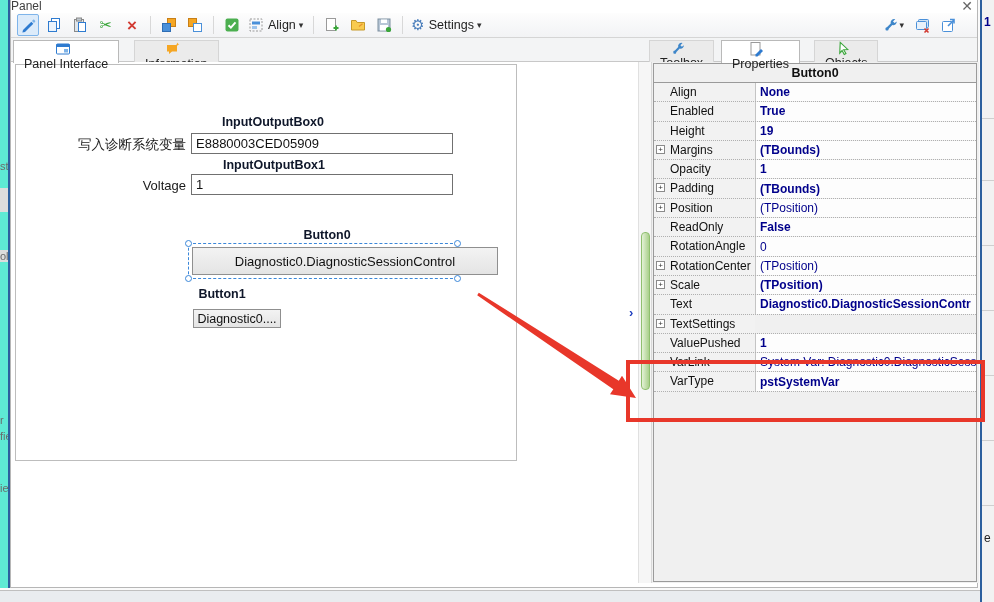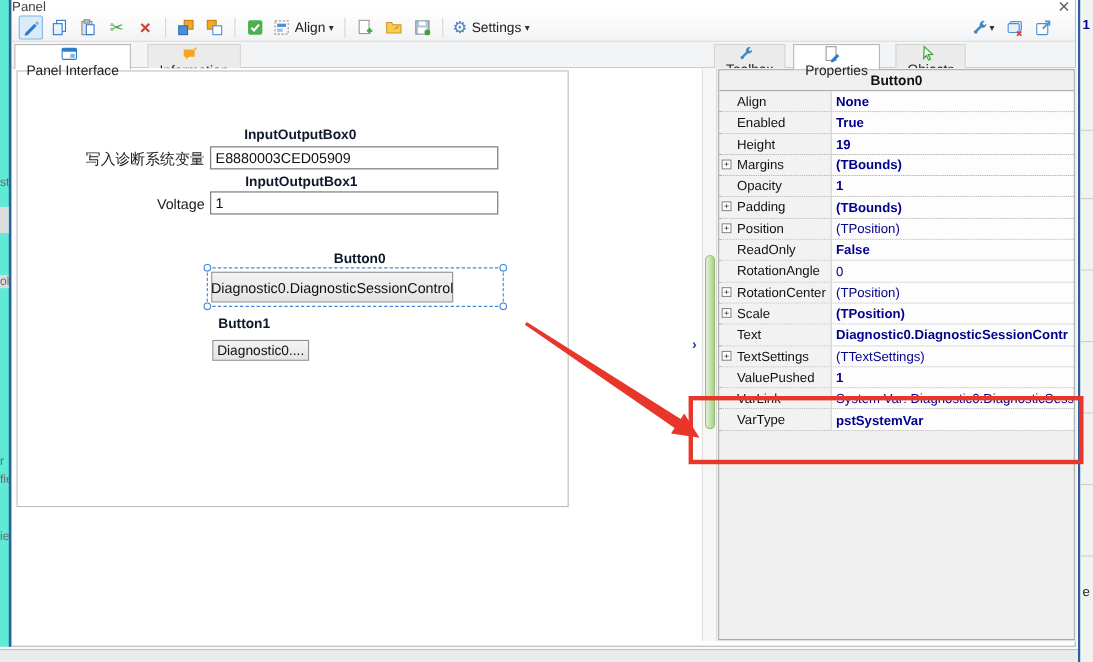--- a/index.html
+++ b/index.html
@@ -330,21 +330,21 @@
       <div class="ctl-label" style="left:95px;top:116px;width:80px;font-size:13px">Voltage</div>
       <input class="ctl-input" style="left: 180px; top: 112px; width: 262px;" value="1">
 
       <div class="ctl-caption" style="left:236px;top:166px;width:160px">Button0</div>
       <div class="abs" id="selection" style="left:177px;top:181px;width:270px;height:36px">
         <div class="handle" style="left:-4px;top:-4px"></div>
         <div class="handle" style="right:-4px;top:-4px"></div>
         <div class="handle" style="left:-4px;bottom:-4px"></div>
         <div class="handle" style="right:-4px;bottom:-4px"></div>
       </div>
-      <div class="ctl-button" style="left:181px;top:185px;width:220px;height:28px">Diagnostic0.DiagnosticSessionControl</div>
+      <div class="ctl-button" style="left:181px;top:185px;width:306px;height:28px">Diagnostic0.DiagnosticSessionControl</div>
 
       <div class="ctl-caption" style="left:151px;top:225px;width:120px">Button1</div>
       <div class="ctl-button" style="left:182px;top:247px;width:88px;height:19px;font-size:12.5px">Diagnostic0....</div>
 
       <div class="abs" id="vscroll">
         <div id="splitter-chevron">›</div>
         <div id="vthumb"></div>
       </div>
 
       <div class="abs" id="props">
@@ -418,23 +418,20 @@
                 </div>
               </div>
               <div class="prow">
                 <div class="pname"><span>Text</span></div>
                 <div class="pval bold">
                   <span>Diagnostic0.DiagnosticSessionContr</span>
                 </div>
               </div>
               <div class="prow">
                 <div class="pname"><div class="expander">+</div><span>TextSettings</span></div>
-                <div class="pval">
-                  <span>(TTextSettings)</span>
-                </div>
               </div>
               <div class="prow">
                 <div class="pname"><span>ValuePushed</span></div>
                 <div class="pval bold">
                   <span>1</span>
                 </div>
               </div>
               <div class="prow">
                 <div class="pname"><span>VarLink</span></div>
                 <div class="pval">

